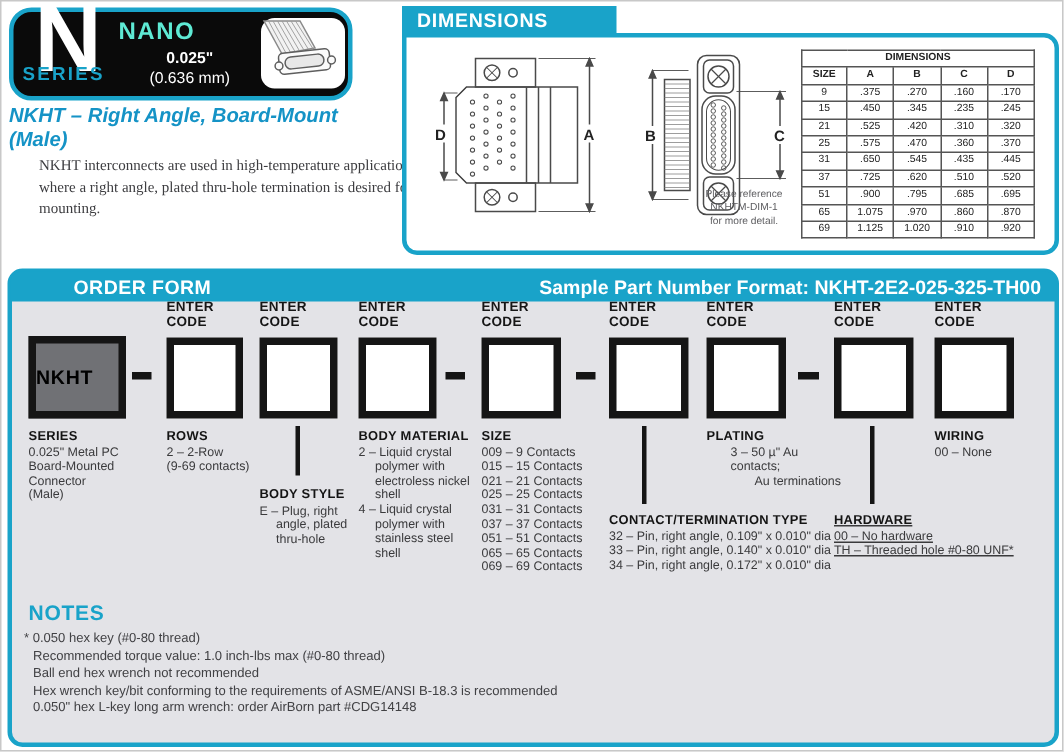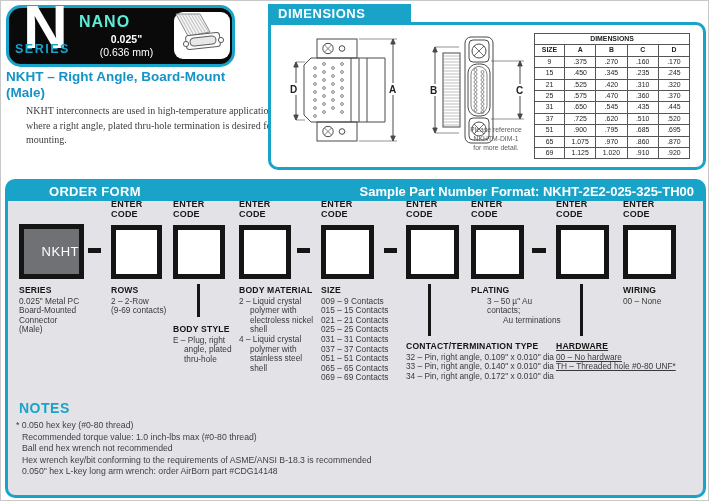--- a/index.html
+++ b/index.html
@@ -17,40 +17,40 @@
   
   .badge{left:5px;top:4px;width:229px;height:62px;background:#0a0a0a;border:3px solid var(--cyan);border-radius:15px;}
   .badge .bigN{left:14px;top:-12px;font-size:62px;font-weight:bold;color:#fff;line-height:62px;letter-spacing:-2px;}
   .badge .seriesTxt{left:6px;top:34px;color:var(--cyan);font-size:12.5px;font-weight:bold;letter-spacing:1.5px;}
   .badge .nano{left:70px;top:5px;width:95px;text-align:left;color:#5eead4;font-size:16px;font-weight:bold;letter-spacing:1px;}
   .badge .pitchIn{left:70px;top:25px;width:95px;text-align:center;color:#fff;font-size:10.5px;font-weight:bold;}
   .badge .pitchMm{left:70px;top:38px;width:95px;text-align:center;color:#fff;font-size:10.5px;font-weight:normal;}
   .badge .thumb{left:165px;top:4px;width:56px;height:47px;background:#fff;border-radius:9px;}
 
   
-  .pageTitle{left:5px;top:68px;width:262px;color:var(--titleblue);font-size:13.5px;font-weight:bold;line-height:16px;}
+  .pageTitle{left:5px;top:68px;width:262px;color:var(--titleblue);font-size:13.5px;font-weight:bold;line-height:16px;font-style:italic;}
   .pageDesc{left:5px;top:103px;width:264px;color:var(--txt);font-family:"Liberation Serif",serif;font-size:10px;line-height:14.5px;margin-left:20px;}
 
   
   .dimTab{left:267px;top:3px;width:143px;height:20px;background:var(--cyan);color:#fff;font-size:13px;font-weight:bold;line-height:20px;padding-left:10px;letter-spacing:.5px;}
   .dimBox{left:267px;top:21px;width:438px;height:148px;background:#fff;border:3px solid var(--cyan);border-radius:0 10px 10px 10px;}
   .refNote{left:170px;top:100px;width:110px;text-align:center;color:#5d5d60;font-size:6.8px;line-height:9px;}
 
   table.dims{position:absolute;left:263px;top:8px;width:156px;border-collapse:collapse;table-layout:fixed;}
   table.dims th,table.dims td{border:1px solid #555;font-size:6.9px;color:#222;text-align:center;padding:1px 0;height:8.4px;line-height:8.4px;}
   table.dims th{font-weight:bold;}
   table.dims col.c0{width:30px;}
 
   
   .orderWrap{left:4px;top:178px;width:701px;height:319px;background:var(--graybg);border:3px solid var(--cyan);border-radius:10px;}
   .orderBar{left:-1px;top:-1px;width:697px;height:20px;background:var(--cyan);border-radius:7px 7px 0 0;color:#fff;display:flex;align-items:center;}
   .orderBar .ofTitle{margin-left:42px;font-size:13px;font-weight:bold;letter-spacing:.3px;}
   .orderBar .sample{margin-left:auto;margin-right:10px;font-size:13px;font-weight:bold;}
   .codebox{top:43px;height:54px;background:#fff;border:5px solid #151515;}
-  .nkhtbox{left:11px;top:42px;width:65px;height:55px;background:#707175;border:5px solid #151515;color:#ffffff;font-size:13px;font-weight:normal;text-align:right;line-height:45px;letter-spacing:.5px;}
+  .nkhtbox{left:11px;top:42px;width:65px;height:55px;background:#707175;border:5px solid #151515;color:#000000;font-size:13px;font-weight:bold;text-align:left;line-height:45px;letter-spacing:.5px;}
   .dash{height:5px;background:#151515;top:66px;}
   .enterlbl{top:18px;font-size:9px;font-weight:bold;color:#161616;line-height:9.5px;letter-spacing:.2px;}
   .vline{width:3px;background:#151515;top:102px;}
   .fgroup{font-size:8.3px;color:#3a3a3c;line-height:9.6px;}
   .fgroup .flabel{font-weight:bold;color:#141414;font-size:8.6px;margin-bottom:1px;letter-spacing:.2px;}
   .hang div{padding-left:11px;text-indent:-11px;}
   .plat div:nth-child(2){padding-left:16px;}
   .notesTitle{left:11px;top:218px;color:var(--cyan);font-size:14px;font-weight:bold;letter-spacing:.5px;}
   .notesLines{left:8px;top:238px;width:620px;font-size:8.7px;color:#414144;line-height:11.6px;}
   .notesLines div{padding-left:6px;}

